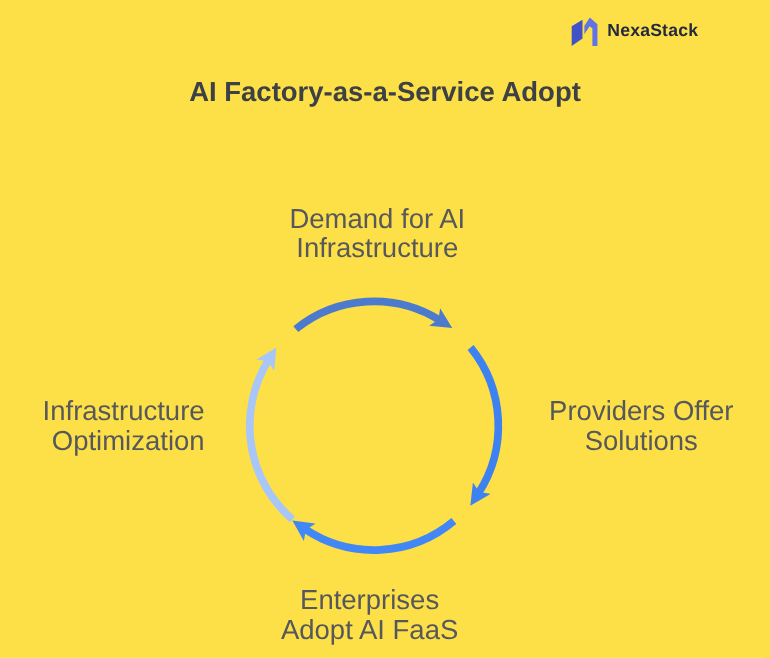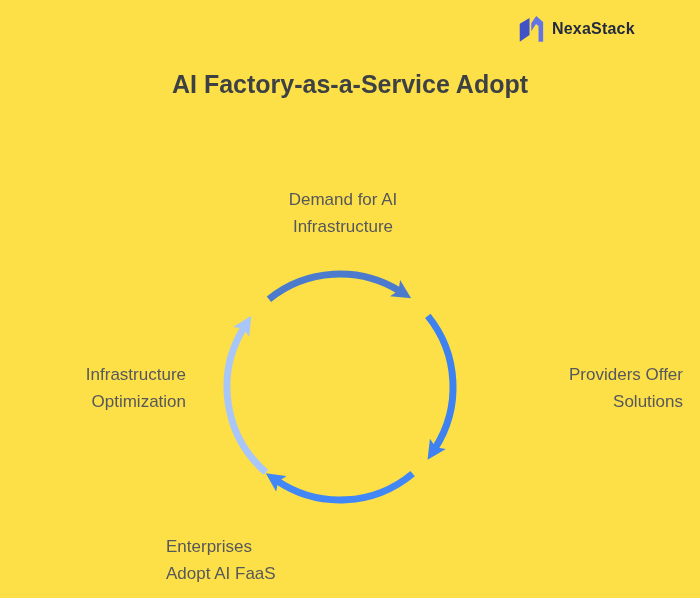--- a/index.html
+++ b/index.html
@@ -46,28 +46,28 @@
   .cycle-svg {
     position: absolute;
     left: 180px;
     top: 230px;
     width: 320px;
     height: 320px;
   }
 
   .cycle-label {
     position: absolute;
-    font-size: 17px;
+    font-size: 25px;
     line-height: 27px;
     color: #56585c;
     white-space: pre-line;
   }
   .label-top    { left: 173px; top: 186px; width: 340px; text-align: center; }
-  .label-right  { left: 483px; top: 361px; width: 200px; text-align: right; }
-  .label-bottom { left: 166px; top: 533px; width: 340px; }
+  .label-right  { left: 483px; top: 361px; width: 200px; text-align: center; }
+  .label-bottom { left: 166px; top: 533px; width: 340px; text-align: center; }
   .label-left   { left: 0;     top: 361px; width: 186px; text-align: right; }
 </style>
 </head>
 <body>
 
 <div class="canvas">
 
   <div class="logo">
     <svg width="26" height="30" viewBox="0 0 30 34" aria-hidden="true">
       <polygon points="2,11 13.3,4.3 13.3,24 2,31.7" fill="#4052c5"></polygon>

